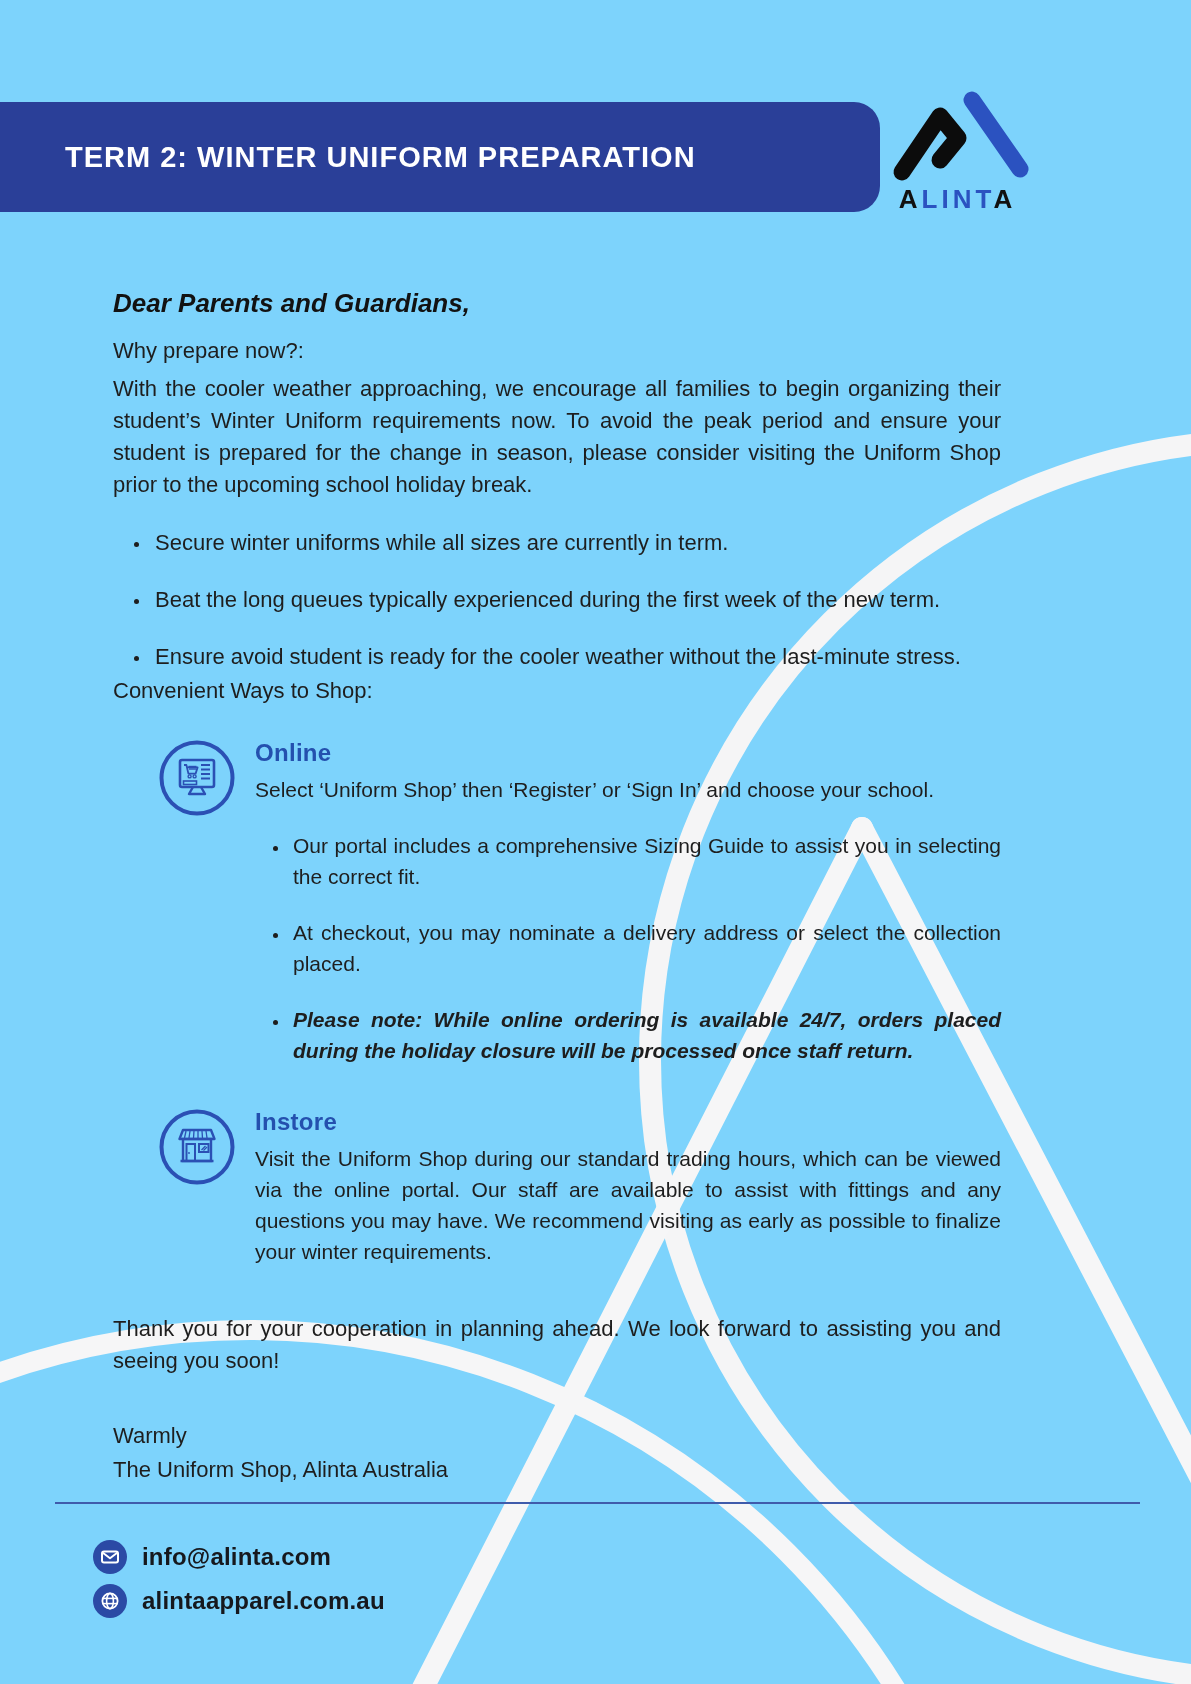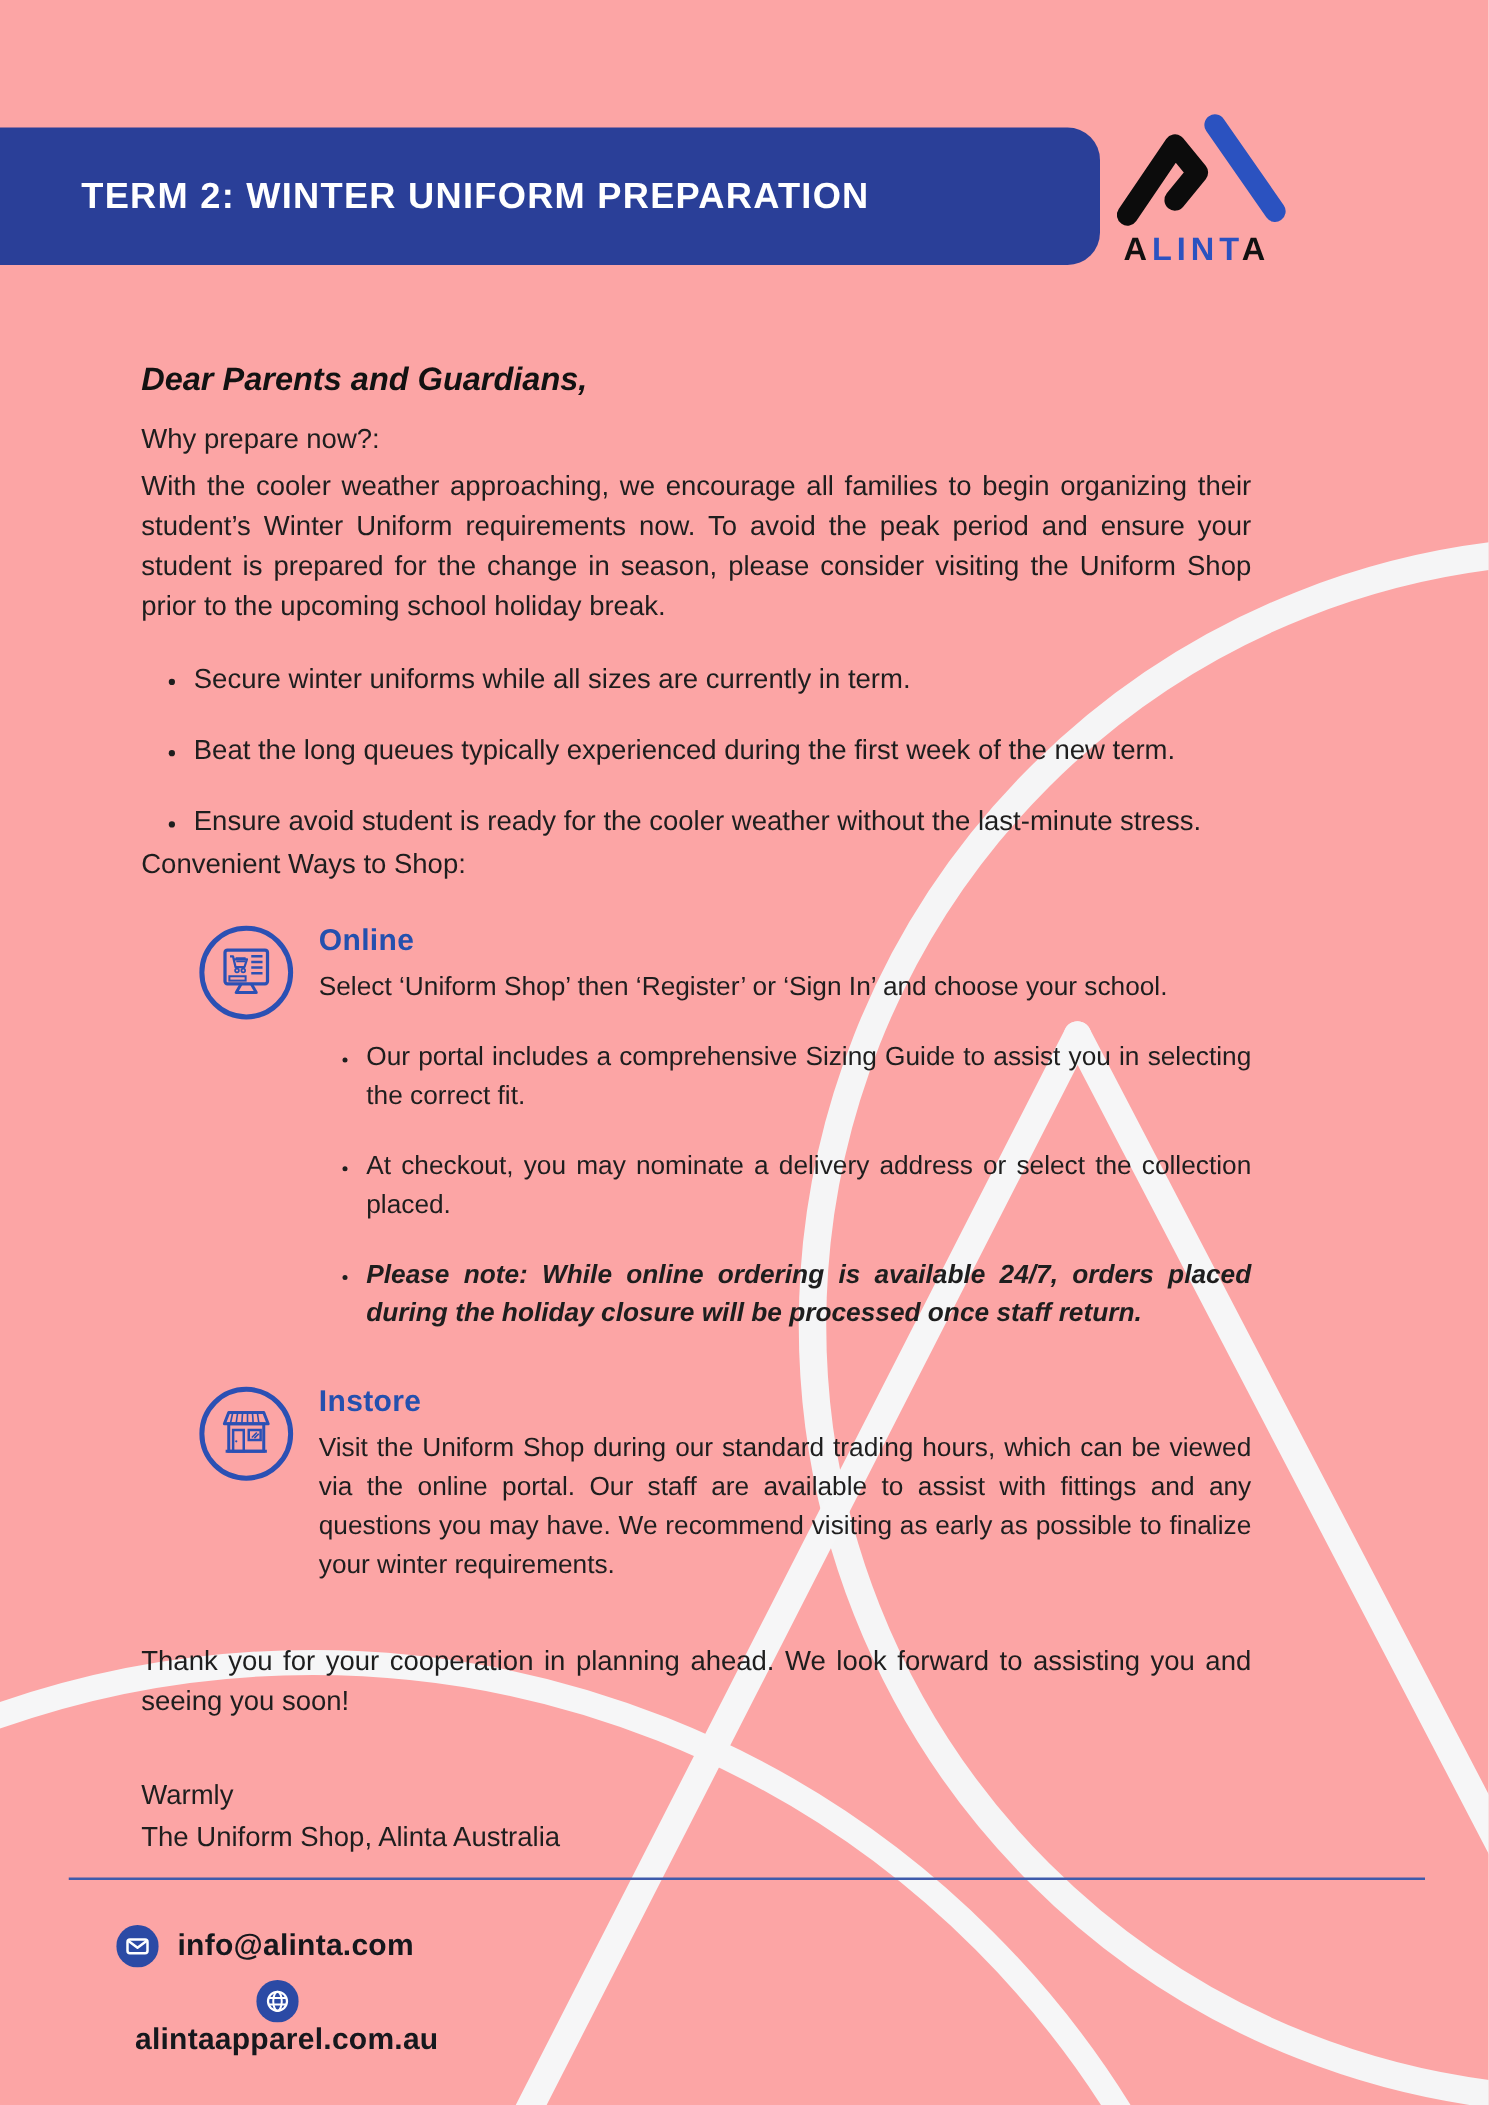--- a/index.html
+++ b/index.html
@@ -1,20 +1,20 @@
 <!DOCTYPE html>
 <html><head>
 <meta charset="utf-8">
 <style>
   html, body { margin: 0; padding: 0; background: #ffffff; }
   .page {
     position: relative;
     width: 1191px;
     height: 1684px;
-    background: #fca5a5;
+    background: #7dd3fc;
     overflow: hidden;
     font-family: "Liberation Sans", sans-serif;
     color: #1e1e1e;
   }
   .watermark { position: absolute; left: 0; top: 0; z-index: 0; }
 
   
   .banner {
     position: absolute;
     left: 0; top: 102px;
@@ -107,21 +107,21 @@
     border-top: 2px solid #3f5bab;
     z-index: 1;
   }
   .contact-row {
     position: absolute;
     left: 93px;
     display: flex; align-items: center;
     z-index: 1;
   }
   .contact-email { top: 1540px; }
-  .contact-web   { top: 1584px; flex-direction: column; }
+  .contact-web   { top: 1584px; }
   .contact-row .label {
     margin-left: 15px;
     font-size: 24px;
     font-weight: 700;
     color: #16181d;
     letter-spacing: 0.2px;
   }
 </style>
 </head>
 <body>

